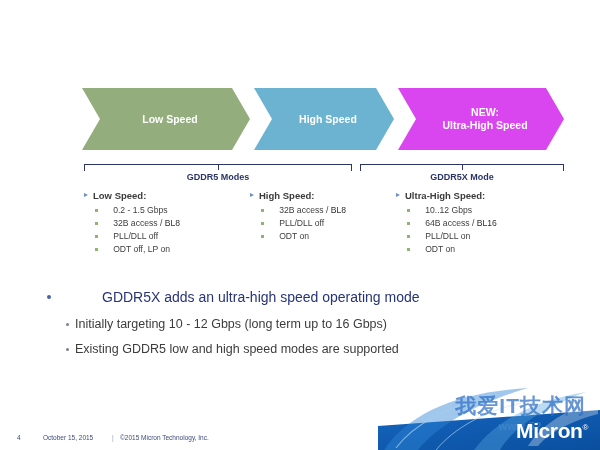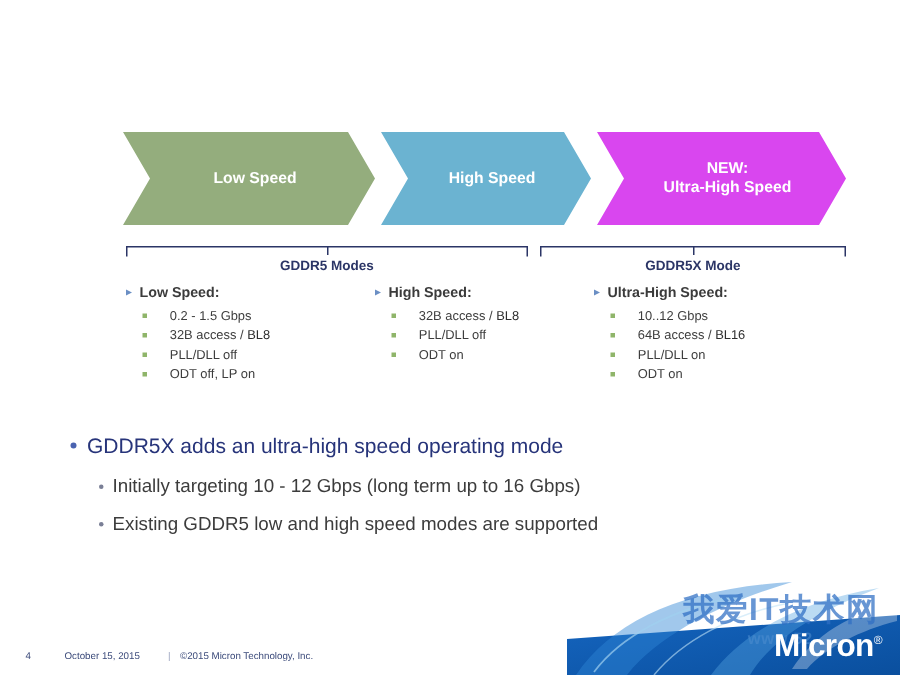--- a/index.html
+++ b/index.html
@@ -75,21 +75,21 @@
   }
   .spec b{font-weight:normal;color:#2e2e2e;}
 
   
   .mb{position:absolute;display:flex;align-items:flex-start;gap:7px;}
   .mb1{left:47px;top:288px;}
   .mb .dot{
     width:4px;height:4px;border-radius:50%;flex:0 0 auto;margin-top:7px;
     background:#4a63b0;
   }
-  .mb .txt{font-size:14px;color:#27347a;line-height:1.3;}
+  .mb .txt{font-size:14px;color:#27347a;line-height:1.3;margin-left:44px;}
   .sb{position:absolute;display:flex;align-items:flex-start;gap:6px;}
   .sb1{left:66px;top:316px;}
   .sb2{left:66px;top:341px;}
   .sb .dot{
     width:3px;height:3px;border-radius:50%;flex:0 0 auto;margin-top:7px;
     background:#7a7f96;
   }
   .sb .txt{font-size:12.5px;color:#3c3c3c;line-height:1.3;}
 
   

